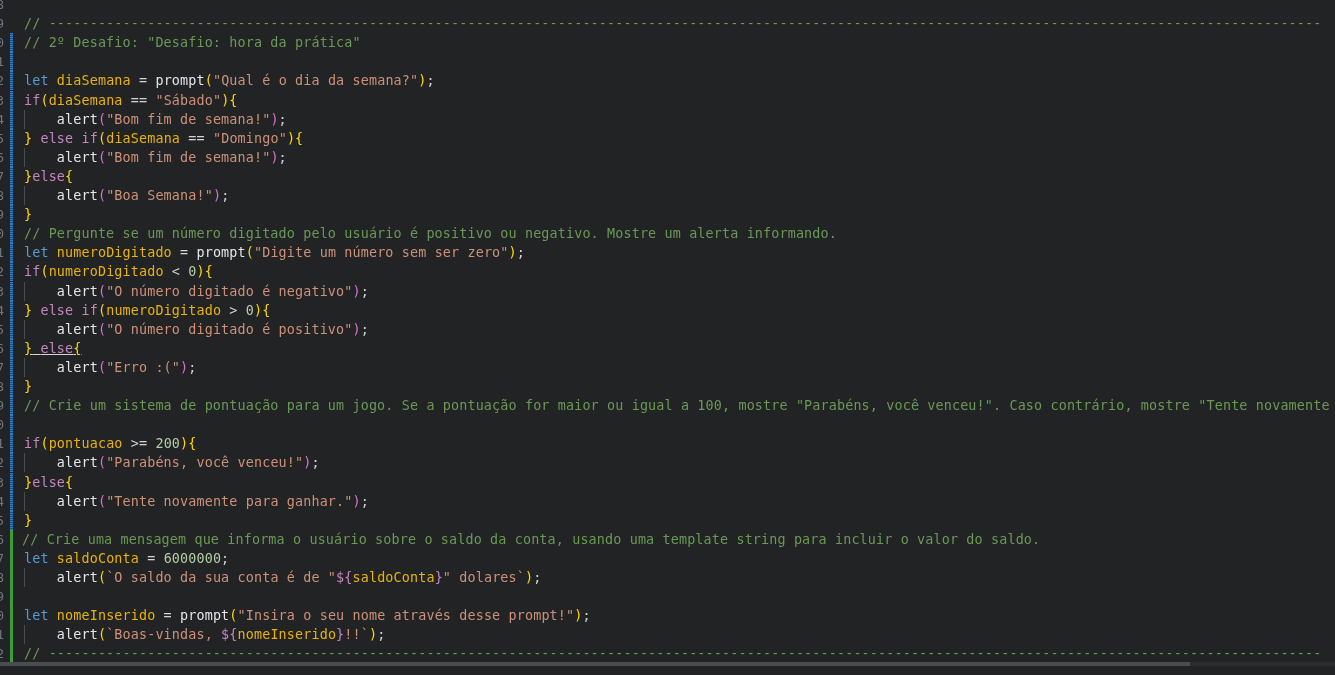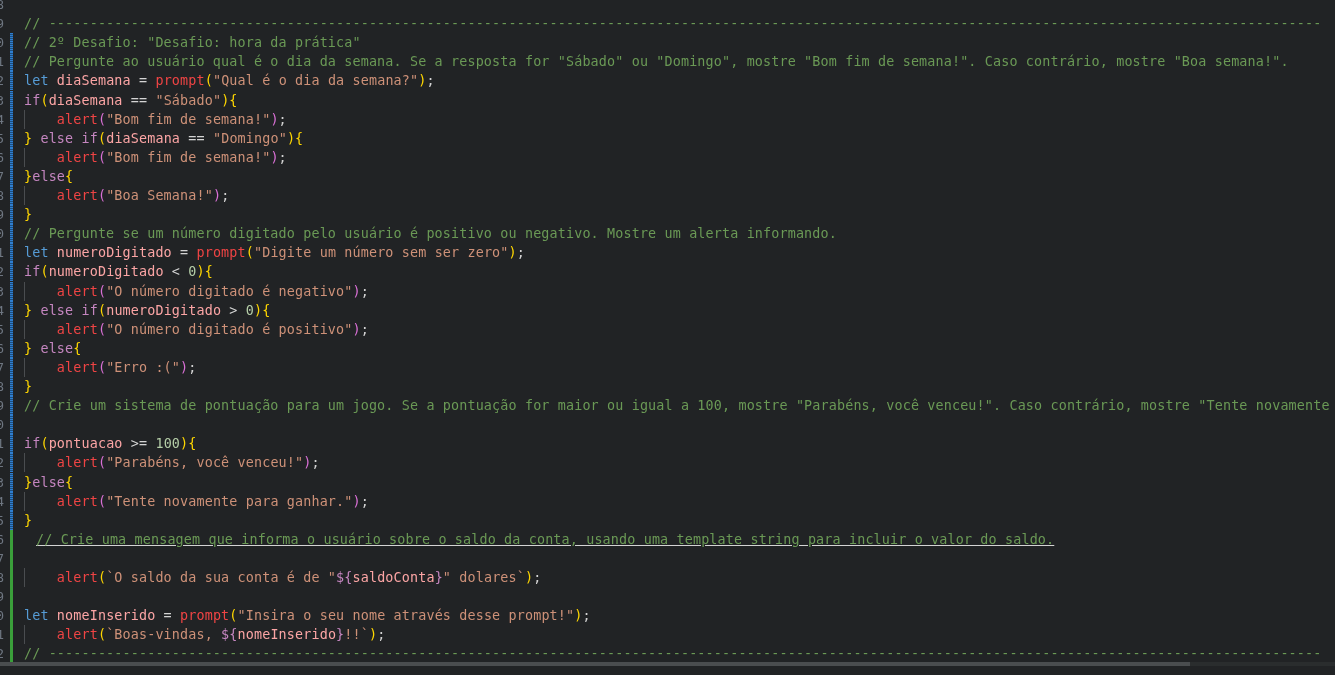--- a/index.html
+++ b/index.html
@@ -99,22 +99,22 @@
   #caret {
     position: absolute;
     width: 2px;
     background: #cfd2d4;
   }
 
   
   .c  { color: #6a9955; }               
   .kw { color: #569cd6; }               
   .ctl{ color: #c586c0; }               
-  .var{ color: #fca5a5; }               
-  .fn { color: #ef4444; }               
+  .var{ color: #eab308; }               
+  .fn { color: #e5e5e5; }               
   .str{ color: #ce9178; }               
   .num{ color: #b5cea8; }               
   .op { color: #d4d4d4; }               
   .p1 { color: #ffd700; }               
   .p2 { color: #da70d6; }               
   .tpl{ color: #ce9178; }               
   .tdl{ color: #c586c0; }               
 
   
   #hscroll-track {
@@ -146,53 +146,53 @@
 </style>
 </head>
 <body>
 
 <div id="editor">
 
   <div id="code">
       <div class="row" style="top: -5px; left: 6px;"></div>
       <div class="row" style="top: 14.1px; left: 6px;"><span class="c">// -----------------------------------------------------------------------------------------------------------------------------------------------------------</span></div>
       <div class="row" style="top: 33.2px; left: 6px;"><span class="c">// 2º Desafio: "Desafio: hora da prática"</span></div>
-      <div class="row" style="top: 52.3px; left: 6px;"><span class="c">// Pergunte ao usuário qual é o dia da semana. Se a resposta for "Sábado" ou "Domingo", mostre "Bom fim de semana!". Caso contrário, mostre "Boa semana!".</span></div>
       <div class="row" style="top: 71.4px; left: 6px;"><span class="kw">let</span><span class="op"> </span><span class="var">diaSemana</span><span class="op"> </span><span class="op">=</span><span class="op"> </span><span class="fn">prompt</span><span class="p1">(</span><span class="str">"Qual é o dia da semana?"</span><span class="p1">)</span><span class="op">;</span></div>
       <div class="row" style="top: 90.5px; left: 6px;"><span class="ctl">if</span><span class="p1">(</span><span class="var">diaSemana</span><span class="op"> == </span><span class="str">"Sábado"</span><span class="p1">)</span><span class="p1">{</span></div>
       <div class="iguide" style="left: 6px; top: 109.6px; height: 19.1px;"></div>
       <div class="row" style="top: 109.6px; left: 6px;"><span class="op">    </span><span class="fn">alert</span><span class="p2">(</span><span class="str">"Bom fim de semana!"</span><span class="p2">)</span><span class="op">;</span></div>
       <div class="row" style="top: 128.7px; left: 6px;"><span class="p1">}</span><span class="op"> </span><span class="ctl">else</span><span class="op"> </span><span class="ctl">if</span><span class="p1">(</span><span class="var">diaSemana</span><span class="op"> == </span><span class="str">"Domingo"</span><span class="p1">)</span><span class="p1">{</span></div>
       <div class="iguide" style="left: 6px; top: 147.8px; height: 19.1px;"></div>
       <div class="row" style="top: 147.8px; left: 6px;"><span class="op">    </span><span class="fn">alert</span><span class="p2">(</span><span class="str">"Bom fim de semana!"</span><span class="p2">)</span><span class="op">;</span></div>
       <div class="row" style="top: 166.9px; left: 6px;"><span class="p1">}</span><span class="ctl">else</span><span class="p1">{</span></div>
       <div class="iguide" style="left: 6px; top: 186px; height: 19.1px;"></div>
       <div class="row" style="top: 186px; left: 6px;"><span class="op">    </span><span class="fn">alert</span><span class="p2">(</span><span class="str">"Boa Semana!"</span><span class="p2">)</span><span class="op">;</span></div>
       <div class="row" style="top: 205.1px; left: 6px;"><span class="p1">}</span></div>
       <div class="row" style="top: 224.2px; left: 6px;"><span class="c">// Pergunte se um número digitado pelo usuário é positivo ou negativo. Mostre um alerta informando.</span></div>
       <div class="row" style="top: 243.3px; left: 6px;"><span class="kw">let</span><span class="op"> </span><span class="var">numeroDigitado</span><span class="op"> = </span><span class="fn">prompt</span><span class="p1">(</span><span class="str">"Digite um número sem ser zero"</span><span class="p1">)</span><span class="op">;</span></div>
       <div class="row" style="top: 262.4px; left: 6px;"><span class="ctl">if</span><span class="p1">(</span><span class="var">numeroDigitado</span><span class="op"> &lt; </span><span class="num">0</span><span class="p1">)</span><span class="p1">{</span></div>
       <div class="iguide" style="left: 6px; top: 281.5px; height: 19.1px;"></div>
       <div class="row" style="top: 281.5px; left: 6px;"><span class="op">    </span><span class="fn">alert</span><span class="p2">(</span><span class="str">"O número digitado é negativo"</span><span class="p2">)</span><span class="op">;</span></div>
       <div class="row" style="top: 300.6px; left: 6px;"><span class="p1">}</span><span class="op"> </span><span class="ctl">else</span><span class="op"> </span><span class="ctl">if</span><span class="p1">(</span><span class="var">numeroDigitado</span><span class="op"> &gt; </span><span class="num">0</span><span class="p1">)</span><span class="p1">{</span></div>
       <div class="iguide" style="left: 6px; top: 319.7px; height: 19.1px;"></div>
       <div class="row" style="top: 319.7px; left: 6px;"><span class="op">    </span><span class="fn">alert</span><span class="p2">(</span><span class="str">"O número digitado é positivo"</span><span class="p2">)</span><span class="op">;</span></div>
-      <div class="row" style="top: 338.8px; left: 6px;"><span class="p1">}</span><span class="op"> </span><span class="ctl">else</span><span class="p1">{</span></div>
+      <div class="row" style="top: 338.8px; left: 6px; text-decoration: underline;"><span class="p1">}</span><span class="op"> </span><span class="ctl">else</span><span class="p1">{</span></div>
       <div class="iguide" style="left: 6px; top: 357.9px; height: 19.1px;"></div>
       <div class="row" style="top: 357.9px; left: 6px;"><span class="op">    </span><span class="fn">alert</span><span class="p2">(</span><span class="str">"Erro :("</span><span class="p2">)</span><span class="op">;</span></div>
       <div class="row" style="top: 377px; left: 6px;"><span class="p1">}</span></div>
       <div class="row" style="top: 396.1px; left: 6px;"><span class="c">// Crie um sistema de pontuação para um jogo. Se a pontuação for maior ou igual a 100, mostre "Parabéns, você venceu!". Caso contrário, mostre "Tente novamente para ganhar."</span></div>
-      <div class="row" style="top: 434.3px; left: 6px;"><span class="ctl">if</span><span class="p1">(</span><span class="var">pontuacao</span><span class="op"> &gt;= </span><span class="num">100</span><span class="p1">)</span><span class="p1">{</span></div>
+      <div class="row" style="top: 434.3px; left: 6px;"><span class="ctl">if</span><span class="p1">(</span><span class="var">pontuacao</span><span class="op"> &gt;= </span><span class="num">200</span><span class="p1">)</span><span class="p1">{</span></div>
       <div class="iguide" style="left: 6px; top: 453.4px; height: 19.1px;"></div>
       <div class="row" style="top: 453.4px; left: 6px;"><span class="op">    </span><span class="fn">alert</span><span class="p2">(</span><span class="str">"Parabéns, você venceu!"</span><span class="p2">)</span><span class="op">;</span></div>
       <div class="row" style="top: 472.5px; left: 6px;"><span class="p1">}</span><span class="ctl">else</span><span class="p1">{</span></div>
       <div class="iguide" style="left: 6px; top: 491.6px; height: 19.1px;"></div>
       <div class="row" style="top: 491.6px; left: 6px;"><span class="op">    </span><span class="fn">alert</span><span class="p2">(</span><span class="str">"Tente novamente para ganhar."</span><span class="p2">)</span><span class="op">;</span></div>
       <div class="row" style="top: 510.7px; left: 6px;"><span class="p1">}</span></div>
-      <div class="row" style="top: 529.8px; left: 18px; text-decoration: underline;"><span class="c">// Crie uma mensagem que informa o usuário sobre o saldo da conta, usando uma template string para incluir o valor do saldo.</span></div>
+      <div class="row" style="top: 529.8px; left: 4px;"><span class="c">// Crie uma mensagem que informa o usuário sobre o saldo da conta, usando uma template string para incluir o valor do saldo.</span></div>
+      <div class="row" style="top: 548.9px; left: 6px;"><span class="kw">let</span><span class="op"> </span><span class="var">saldoConta</span><span class="op"> = </span><span class="num">6000000</span><span class="op">;</span></div>
       <div class="iguide" style="left: 6px; top: 568px; height: 19.1px;"></div>
       <div class="row" style="top: 568px; left: 6px;"><span class="op">    </span><span class="fn">alert</span><span class="p1">(</span><span class="tpl">`O saldo da sua conta é de "</span><span class="tdl">${</span><span class="var">saldoConta</span><span class="tdl">}</span><span class="tpl">" dolares`</span><span class="p1">)</span><span class="op">;</span></div>
       <div class="row" style="top: 606.2px; left: 6px;"><span class="kw">let</span><span class="op"> </span><span class="var">nomeInserido</span><span class="op"> = </span><span class="fn">prompt</span><span class="p1">(</span><span class="str">"Insira o seu nome através desse prompt!"</span><span class="p1">)</span><span class="op">;</span></div>
       <div class="iguide" style="left: 6px; top: 625.3px; height: 19.1px;"></div>
       <div class="row" style="top: 625.3px; left: 6px;"><span class="op">    </span><span class="fn">alert</span><span class="p1">(</span><span class="tpl">`Boas-vindas, </span><span class="tdl">${</span><span class="var">nomeInserido</span><span class="tdl">}</span><span class="tpl">!!`</span><span class="p1">)</span><span class="op">;</span></div>
       <div class="row" style="top: 644.4px; left: 6px;"><span class="c">// -----------------------------------------------------------------------------------------------------------------------------------------------------------</span></div>
       <div class="row" style="top: 663.5px; left: 6px;"></div>
       <div id="caret" style="top: 665.5px; left: 7px; height: 16.1px;"></div>
     </div>
 

